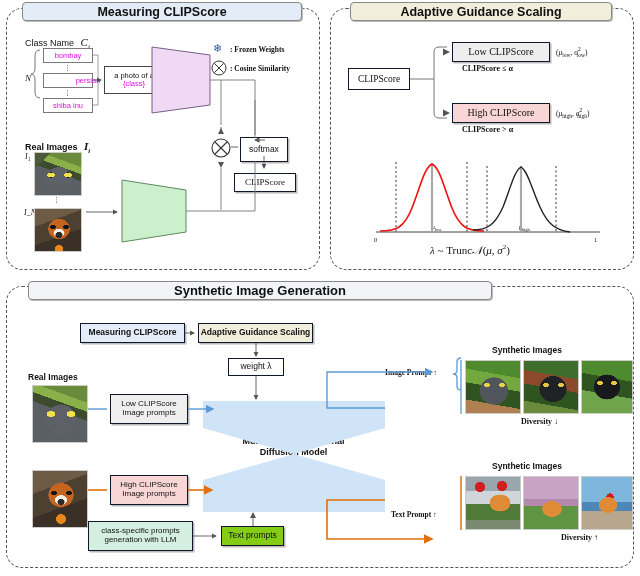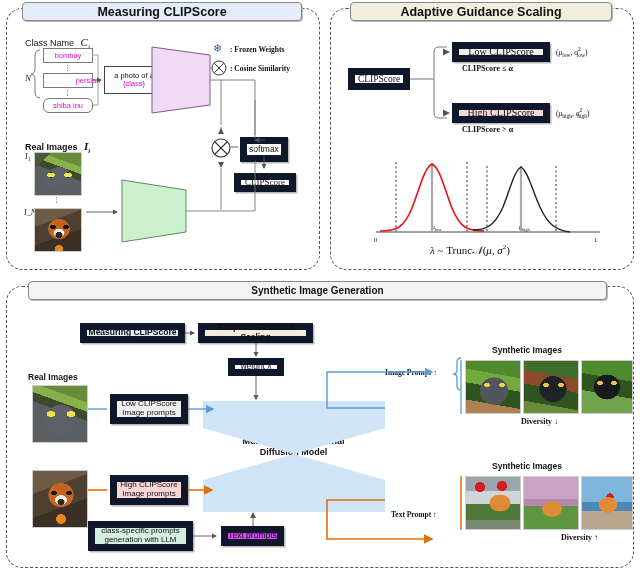--- a/index.html
+++ b/index.html
@@ -5,21 +5,21 @@
   html,body{margin:0;padding:0;background:#ffffff;}
   body{width:640px;height:576px;position:relative;overflow:hidden;
        font-family:"Liberation Sans",sans-serif;color:#111;}
 
   .panel{position:absolute;border:1.5px dashed #555;border-radius:16px;box-sizing:border-box;}
   .panel-title{position:absolute;background:#f2f4f7;border:1px solid #888;
      border-radius:4px;box-shadow:1px 1px 0 #bbb;
      font-weight:bold;text-align:center;box-sizing:border-box;
      display:flex;align-items:center;justify-content:center;z-index:6;}
 
-  .box{position:absolute;box-sizing:border-box;border:7px solid #0f172a;
+  .box{position:absolute;box-sizing:border-box;border:1px solid #0f172a;
        background:#fff;display:flex;align-items:center;justify-content:center;
        text-align:center;line-height:1.12;}
   .box.sh{box-shadow:1.5px 1.5px 0 #b9b9b9;}
 
   .lbl{position:absolute;white-space:nowrap;}
   .ser{font-family:"Liberation Serif",serif;}
 
   .snow{position:absolute;color:#2c56b5;line-height:1;}
 
   svg.ov{position:absolute;left:0;top:0;width:640px;height:576px;pointer-events:none;}
@@ -41,21 +41,21 @@
   <span>Class Name</span>
   <span class="ser" style="font-style:italic;font-size:11px;padding-left:4px;">C</span><sub class="ser" style="font-style:italic;font-size:7px;">i</sub>
 </div>
 
 <div class="lbl ser" style="left:25px;top:73px;font-size:9px;font-style:italic;">N</div>
 
 <div class="classbox" style="left:43px;top:48px;width:50px;height:15px;">bombay</div>
 <div class="lbl" style="left:64px;top:64px;font-size:7px;">⋮</div>
 <div class="classbox" style="left:43px;top:73px;width:50px;height:15px;padding-left:40px;">persian</div>
 <div class="lbl" style="left:64px;top:89px;font-size:7px;">⋮</div>
-<div class="classbox" style="left:43px;top:98px;width:50px;height:15px;border-radius:6px;">shiba inu</div>
+<div class="classbox" style="left:43px;top:98px;width:50px;height:15px;">shiba inu</div>
 
 <div class="box" style="left:104px;top:66px;width:60px;height:28px;flex-direction:column;border:1.4px solid #444;">
   <span style="font-size:7.5px;">a photo of a</span>
   <span style="font-size:7.5px;color:#e30ce3;text-align:right;">{class}</span>
 </div>
 
 <div class="lbl" style="left:161px;top:68px;width:48px;text-align:center;font-size:9px;line-height:1.15;">
   <div>Text</div>
   <div>Encoder</div>
 </div>
@@ -116,21 +116,21 @@
 <div class="lbl ser" style="left:462px;top:125px;font-size:8px;font-weight:bold;">CLIPScore &gt; α</div>
 
 <div class="lbl ser" style="left:374px;top:236px;font-size:6.5px;">0</div>
 <div class="lbl ser" style="left:594px;top:236px;font-size:6.5px;">1</div>
 <div class="lbl ser" style="left:432px;top:224px;font-size:5.5px;"><i>μ</i><sub style="font-size:4.5px;">low</sub></div>
 <div class="lbl ser" style="left:519px;top:224px;font-size:5.5px;"><i>μ</i><sub style="font-size:4.5px;">high</sub></div>
 <div class="lbl ser" style="left:430px;top:243px;font-size:11px;">
   <i>λ</i> ~ Trunc<i>𝒩</i>(<i>μ</i>, <i>σ</i><sup style="font-size:7px;">2</sup>)</div>
 
 <div class="panel" style="left:6px;top:286px;width:628px;height:282px;"></div>
-<div class="panel-title" style="left:28px;top:281px;width:579px;height:19px;font-size:10px;background:#f2f4f7;">Synthetic Image Generation</div>
+<div class="panel-title" style="left:28px;top:281px;width:464px;height:19px;font-size:13px;background:#f2f4f7;">Synthetic Image Generation</div>
 
 <div class="box sh" style="left:80px;top:323px;width:105px;height:20px;font-size:8.5px;font-weight:bold;background:#e3ecf7;">Measuring CLIPScore</div>
 <div class="box sh" style="left:198px;top:323px;width:115px;height:20px;font-size:8.5px;font-weight:bold;background:#f2eedc;">Adaptive Guidance Scaling</div>
 <div class="box" style="left:228px;top:358px;width:56px;height:18px;font-size:8.5px;">weight λ</div>
 
 <div class="lbl" style="left:28px;top:372px;font-size:8.5px;font-weight:bold;">Real Images</div>
 
 <div class="photo" style="left:32px;top:385px;width:56px;height:58px;
      background:
        radial-gradient(ellipse 7px 5px at 18px 28px,#f0e04a 60%,transparent 62%),
@@ -155,21 +155,21 @@
 </div>
 <div class="box sh" style="left:110px;top:475px;width:78px;height:30px;flex-direction:column;font-size:8px;background:#f9d6d6;">
   <span>High CLIPScore</span>
   <span>Image prompts</span>
 </div>
 
 <div class="box sh" style="left:88px;top:521px;width:105px;height:30px;flex-direction:column;font-size:8px;background:#d4efdf;">
   <span>class-specific prompts</span>
   <span>generation with LLM</span>
 </div>
-<div class="box sh" style="left:221px;top:526px;width:63px;height:20px;font-size:8.5px;background:#d946ef;">Text prompts</div>
+<div class="box sh" style="left:221px;top:526px;width:63px;height:20px;font-size:8.5px;background:#84cc16;">Text prompts</div>
 
 <div class="lbl" style="left:206px;top:436px;width:175px;text-align:center;font-size:9px;font-weight:bold;line-height:1.25;">
   <div>Multi-Modal Conditional</div>
   <div>Diffusion Model</div>
 </div>
 <div class="snow" style="left:214px;top:476px;font-size:20px;">❄</div>
 
 <div class="lbl ser" style="left:385px;top:368px;font-size:7.5px;font-weight:bold;">Image Prompt ↑</div>
 <div class="lbl ser" style="left:391px;top:510px;font-size:7.5px;font-weight:bold;">Text Prompt ↑</div>
 

